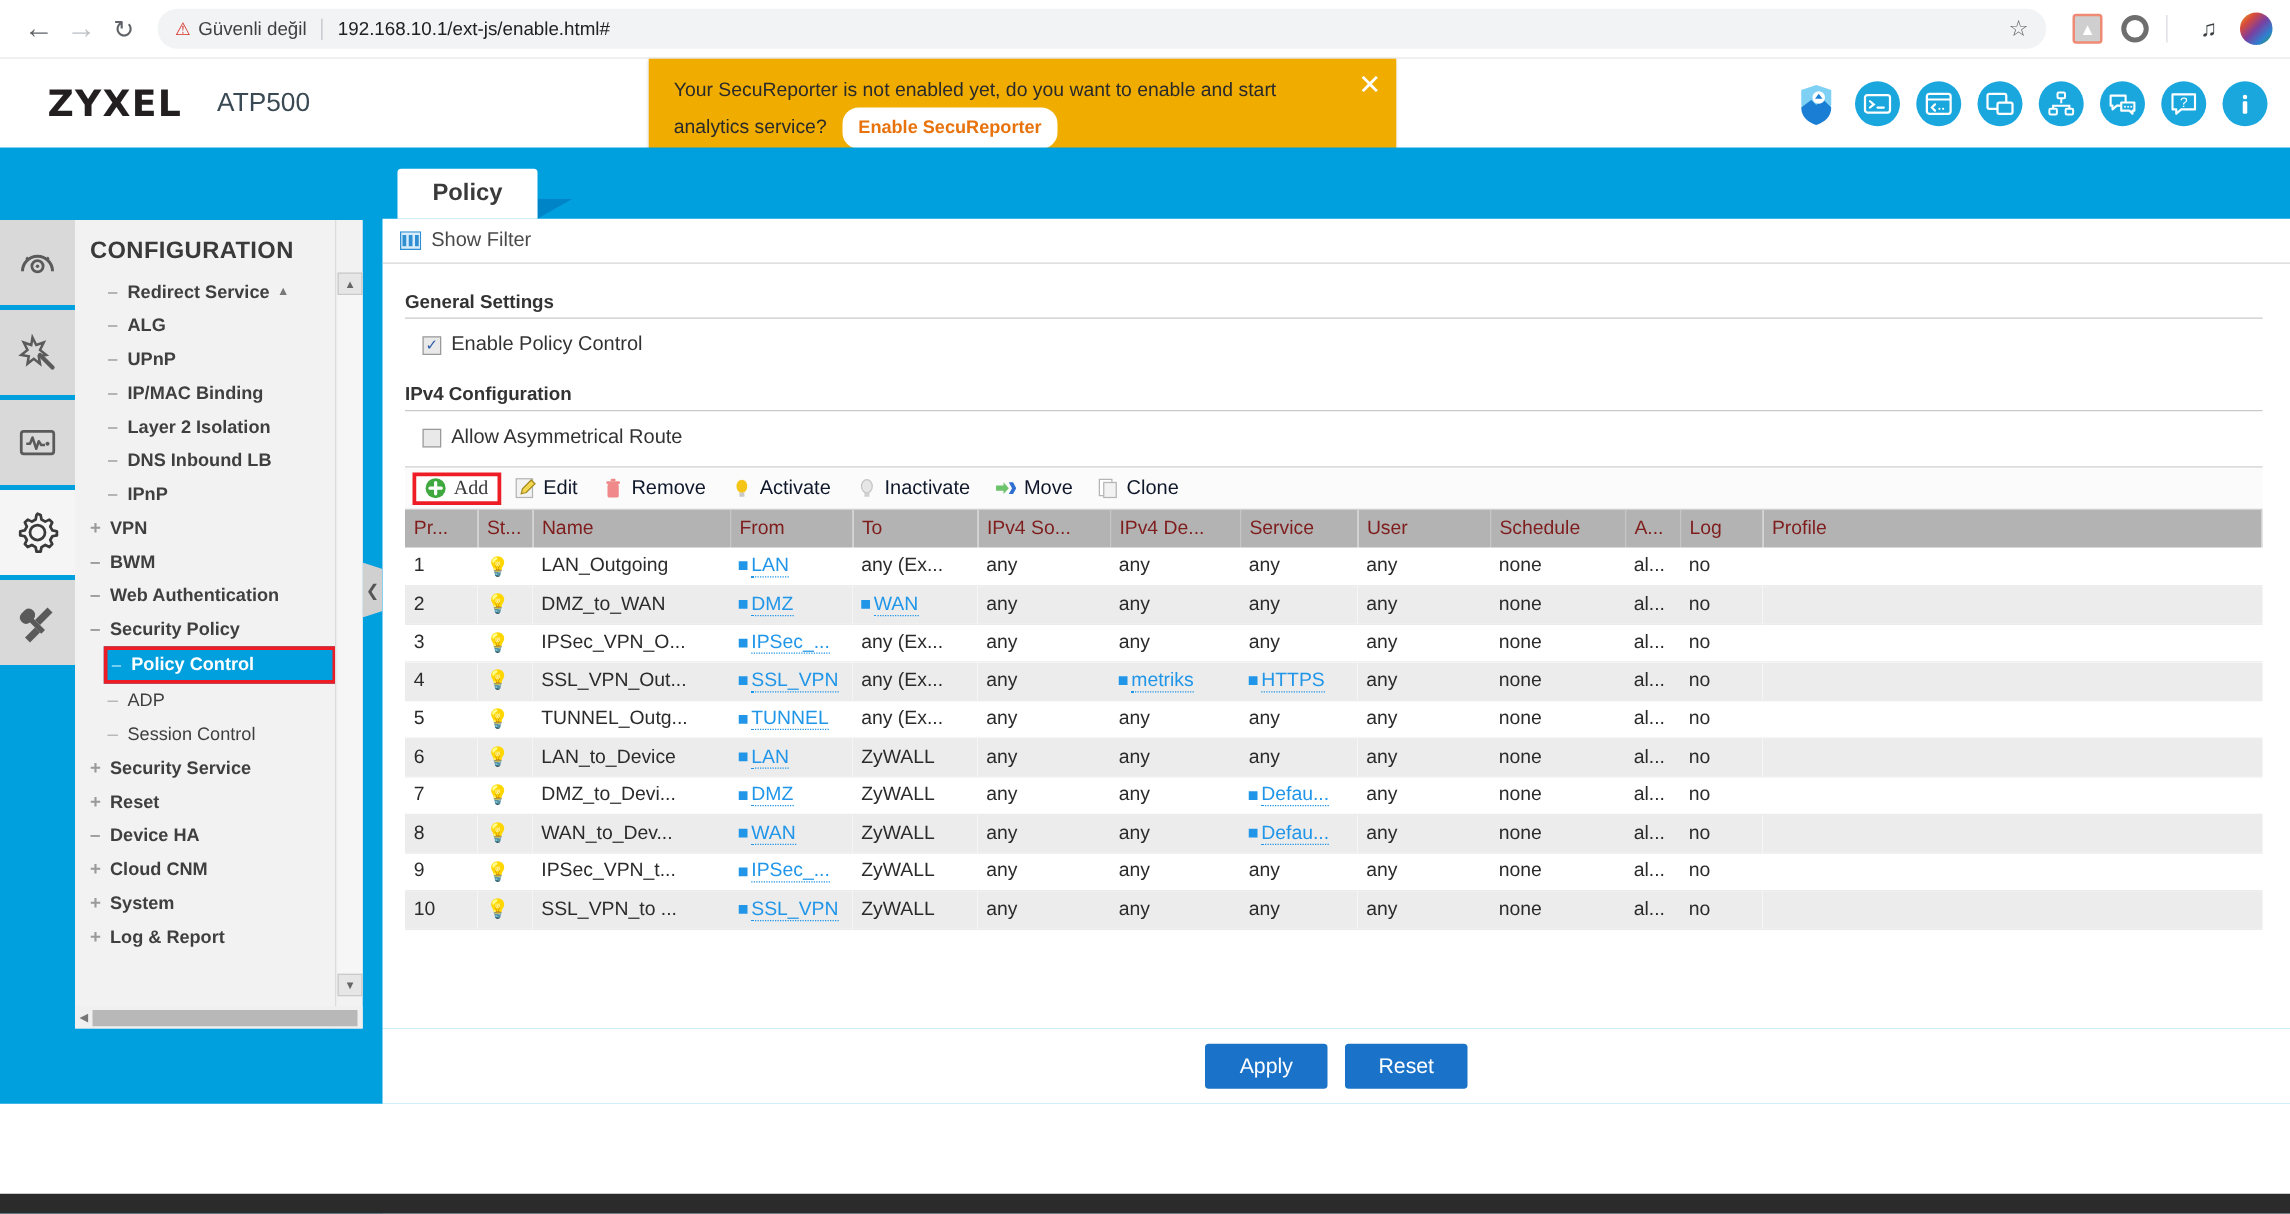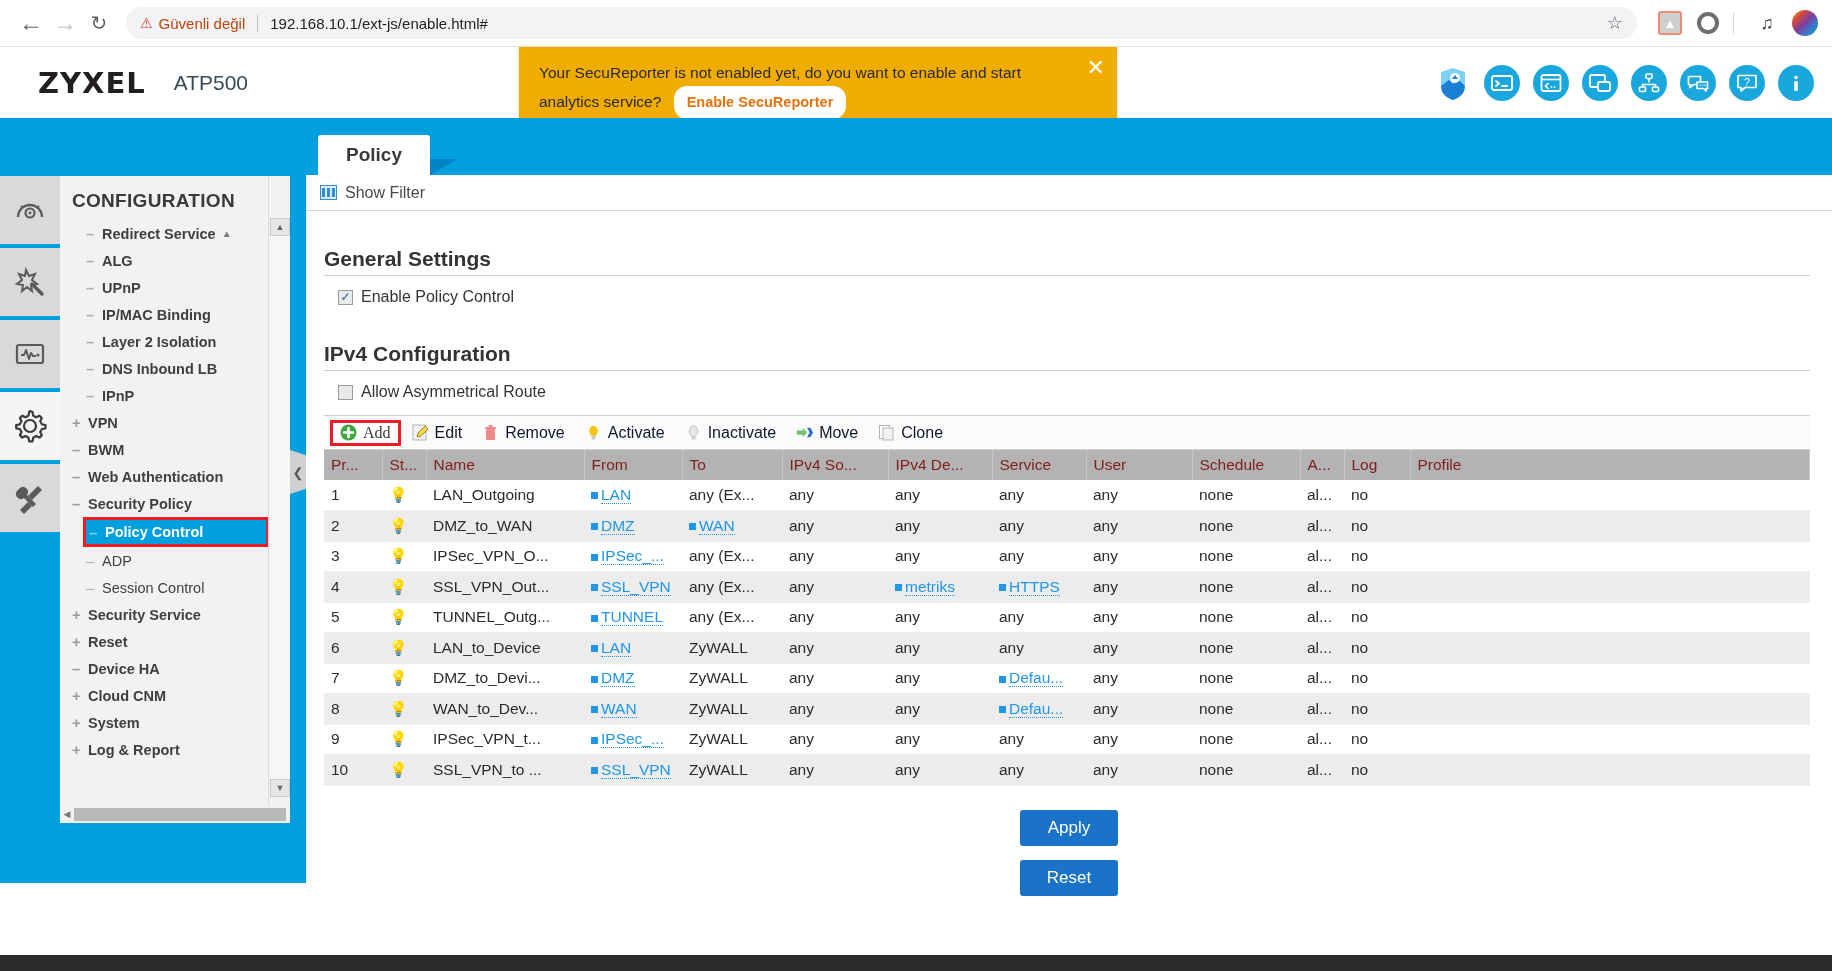--- a/index.html
+++ b/index.html
@@ -23,21 +23,21 @@
   }
   .nav-btn.back { font-size:24px; }
   .nav-btn.fwd  { font-size:24px; color:#bdc1c6; }
   .nav-btn.reload { font-size:20px; }
   #omnibox {
     flex:1 1 auto; height:32px; background:#f1f3f4; border-radius:16px;
     margin-left:10px; margin-right:10px; display:flex; align-items:center;
     padding:0 14px; position:relative;
   }
   #warn-icon { color:#d93025; font-size:14px; margin-right:6px; line-height:1; }
-  #not-secure { color:#c2410c; font-size:15px; white-space:nowrap; }
+  #not-secure { color:#404040; font-size:15px; white-space:nowrap; }
   #omni-divider { width:1px; height:17px; background:#bdc1c6; margin:0 12px; }
   #url-text { color:#202124; font-size:15px; white-space:nowrap; }
   #star-icon { margin-left:auto; font-size:18px; color:#5f6368; }
   .ext-icon { width:30px; height:30px; margin-left:8px; display:flex; align-items:center; justify-content:center; }
   #pdf-ext {
     width:24px; height:24px; background:#cfcfcf; border:2px solid #f08a75; border-radius:3px;
     display:flex; align-items:center; justify-content:center; font-size:13px; color:#ffffff; font-weight:bold;
   }
   #opera-ext {
     width:22px; height:22px; border-radius:50%; border:4px solid #6e6e6e; background:#ffffff;
@@ -171,21 +171,21 @@
     background:#ffffff; overflow:hidden;
   }
   #filter-row {
     display:flex; align-items:center; height:36px; padding-left:14px; gap:8px;
     border-bottom:1px solid #d6d6d6;
   }
   #filter-icon { width:17px; height:15px; }
   #filter-label { font-size:16px; color:#4a4a4a; cursor:pointer; }
 
   .section-title {
-    font-size:21px; font-weight:bold; color:#333333; margin:36px 0 4px 18px;
+    font-size:15px; font-weight:bold; color:#333333; margin:22px 0 4px 18px;
   }
   .section-rule { height:1px; background:#c9c9c9; margin:0 22px 0 18px; }
 
   .cb-row { display:flex; align-items:center; gap:8px; margin:12px 0 0 32px; font-size:16px; color:#333; }
   .cbox {
     width:15px; height:15px; border:1px solid #9a9a9a; background:#e9e9e9;
     display:flex; align-items:center; justify-content:center; font-size:12px; color:#2a5aa8;
     flex:0 0 15px;
   }
 
@@ -217,21 +217,21 @@
   }
   tbody tr:nth-child(even) { background:#ececec; }
   tbody tr:nth-child(odd) { background:#ffffff; }
   .obj-link { color:#2196e8; text-decoration:none; border-bottom:1px dotted #2196e8; }
   .obj-sq { display:inline-block; width:7px; height:7px; background:#2196e8; margin-right:3px; vertical-align:middle; }
   .bulb { font-size:15px; }
 
   
   #footer-btns {
     position:absolute; left:306px; top:823px; width:1526px; height:60px;
-    display:flex; align-items:center; justify-content:center; gap:14px; background:#ffffff;flex-direction:column;
+    display:flex; align-items:center; justify-content:center; gap:14px; background:#ffffff;
   }
   .fbtn {
     background:#1a73c8; color:#ffffff; font-size:17px; border:none; border-radius:3px;
     padding:8px 0; width:98px; cursor:pointer; font-family:"Liberation Sans", sans-serif;
   }
 
   #bottom-strip { position:absolute; left:0; top:883px; width:1832px; height:88px; background:#ffffff; }
   #bottom-blue { position:absolute; left:0; top:823px; width:306px; height:148px; background:#00a0df; }
   #bottom-black { position:absolute; left:0; top:955px; width:1832px; height:16px; background:#2b2b2b; }
 </style>

